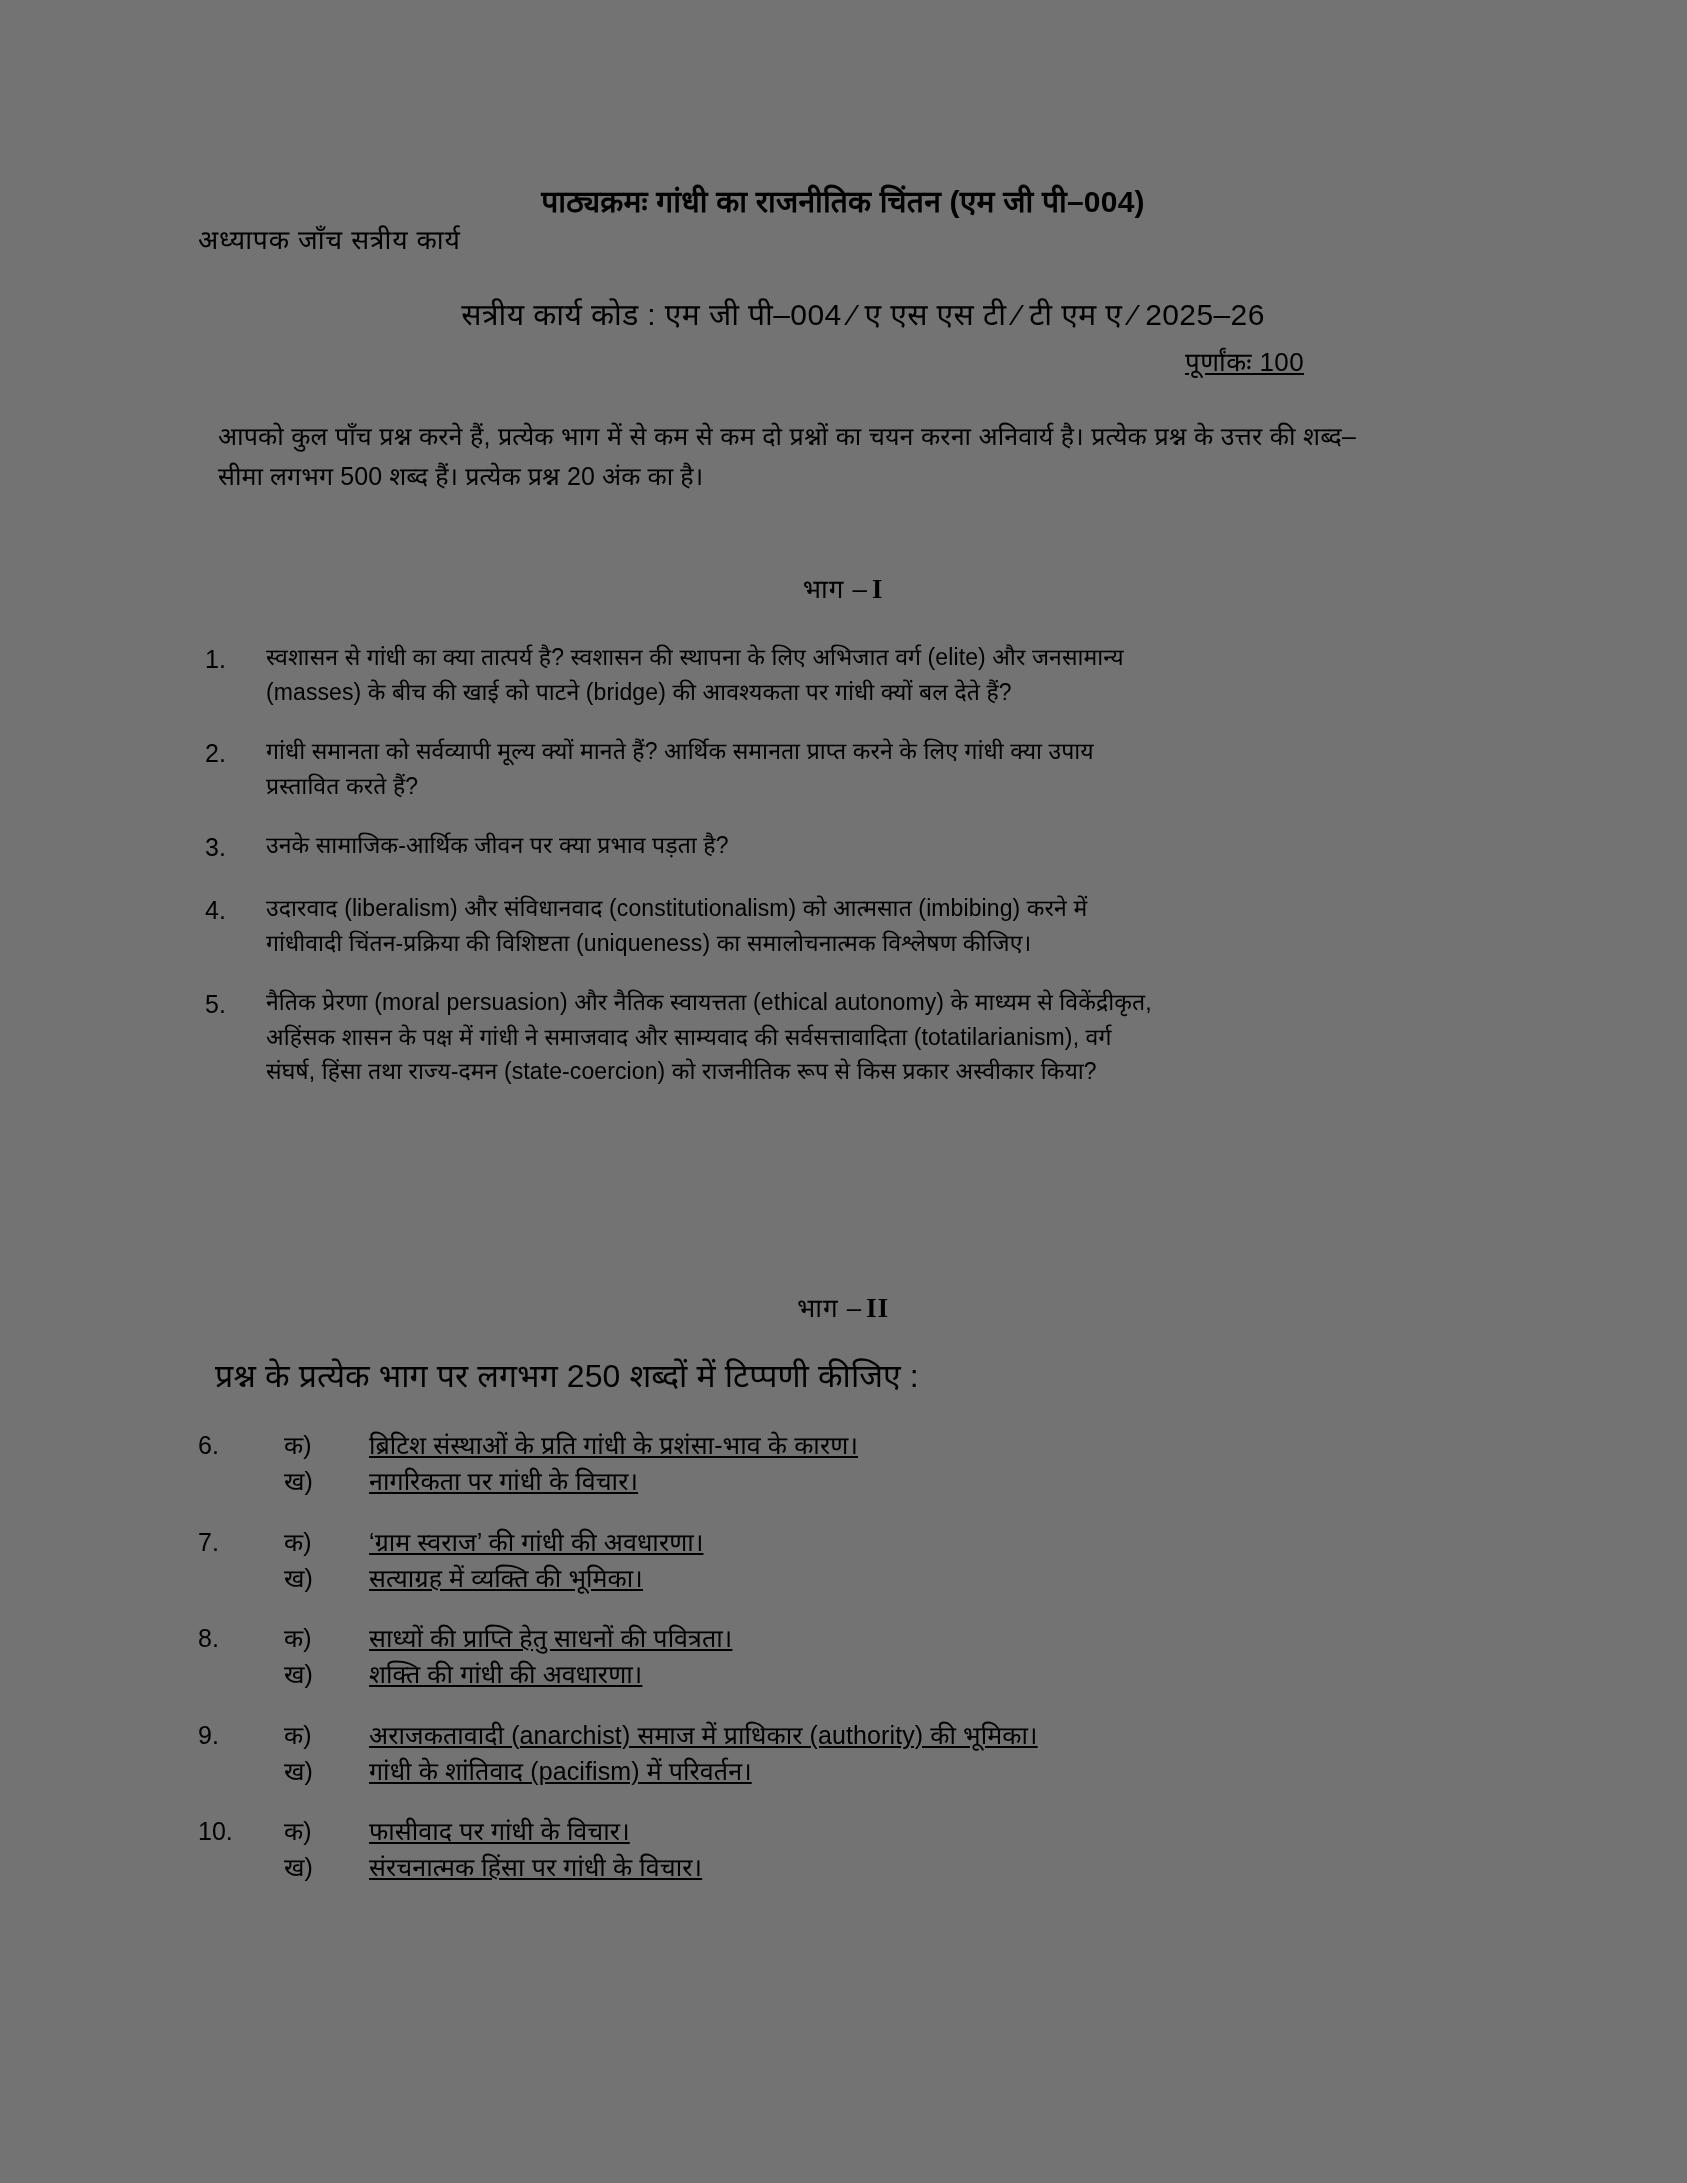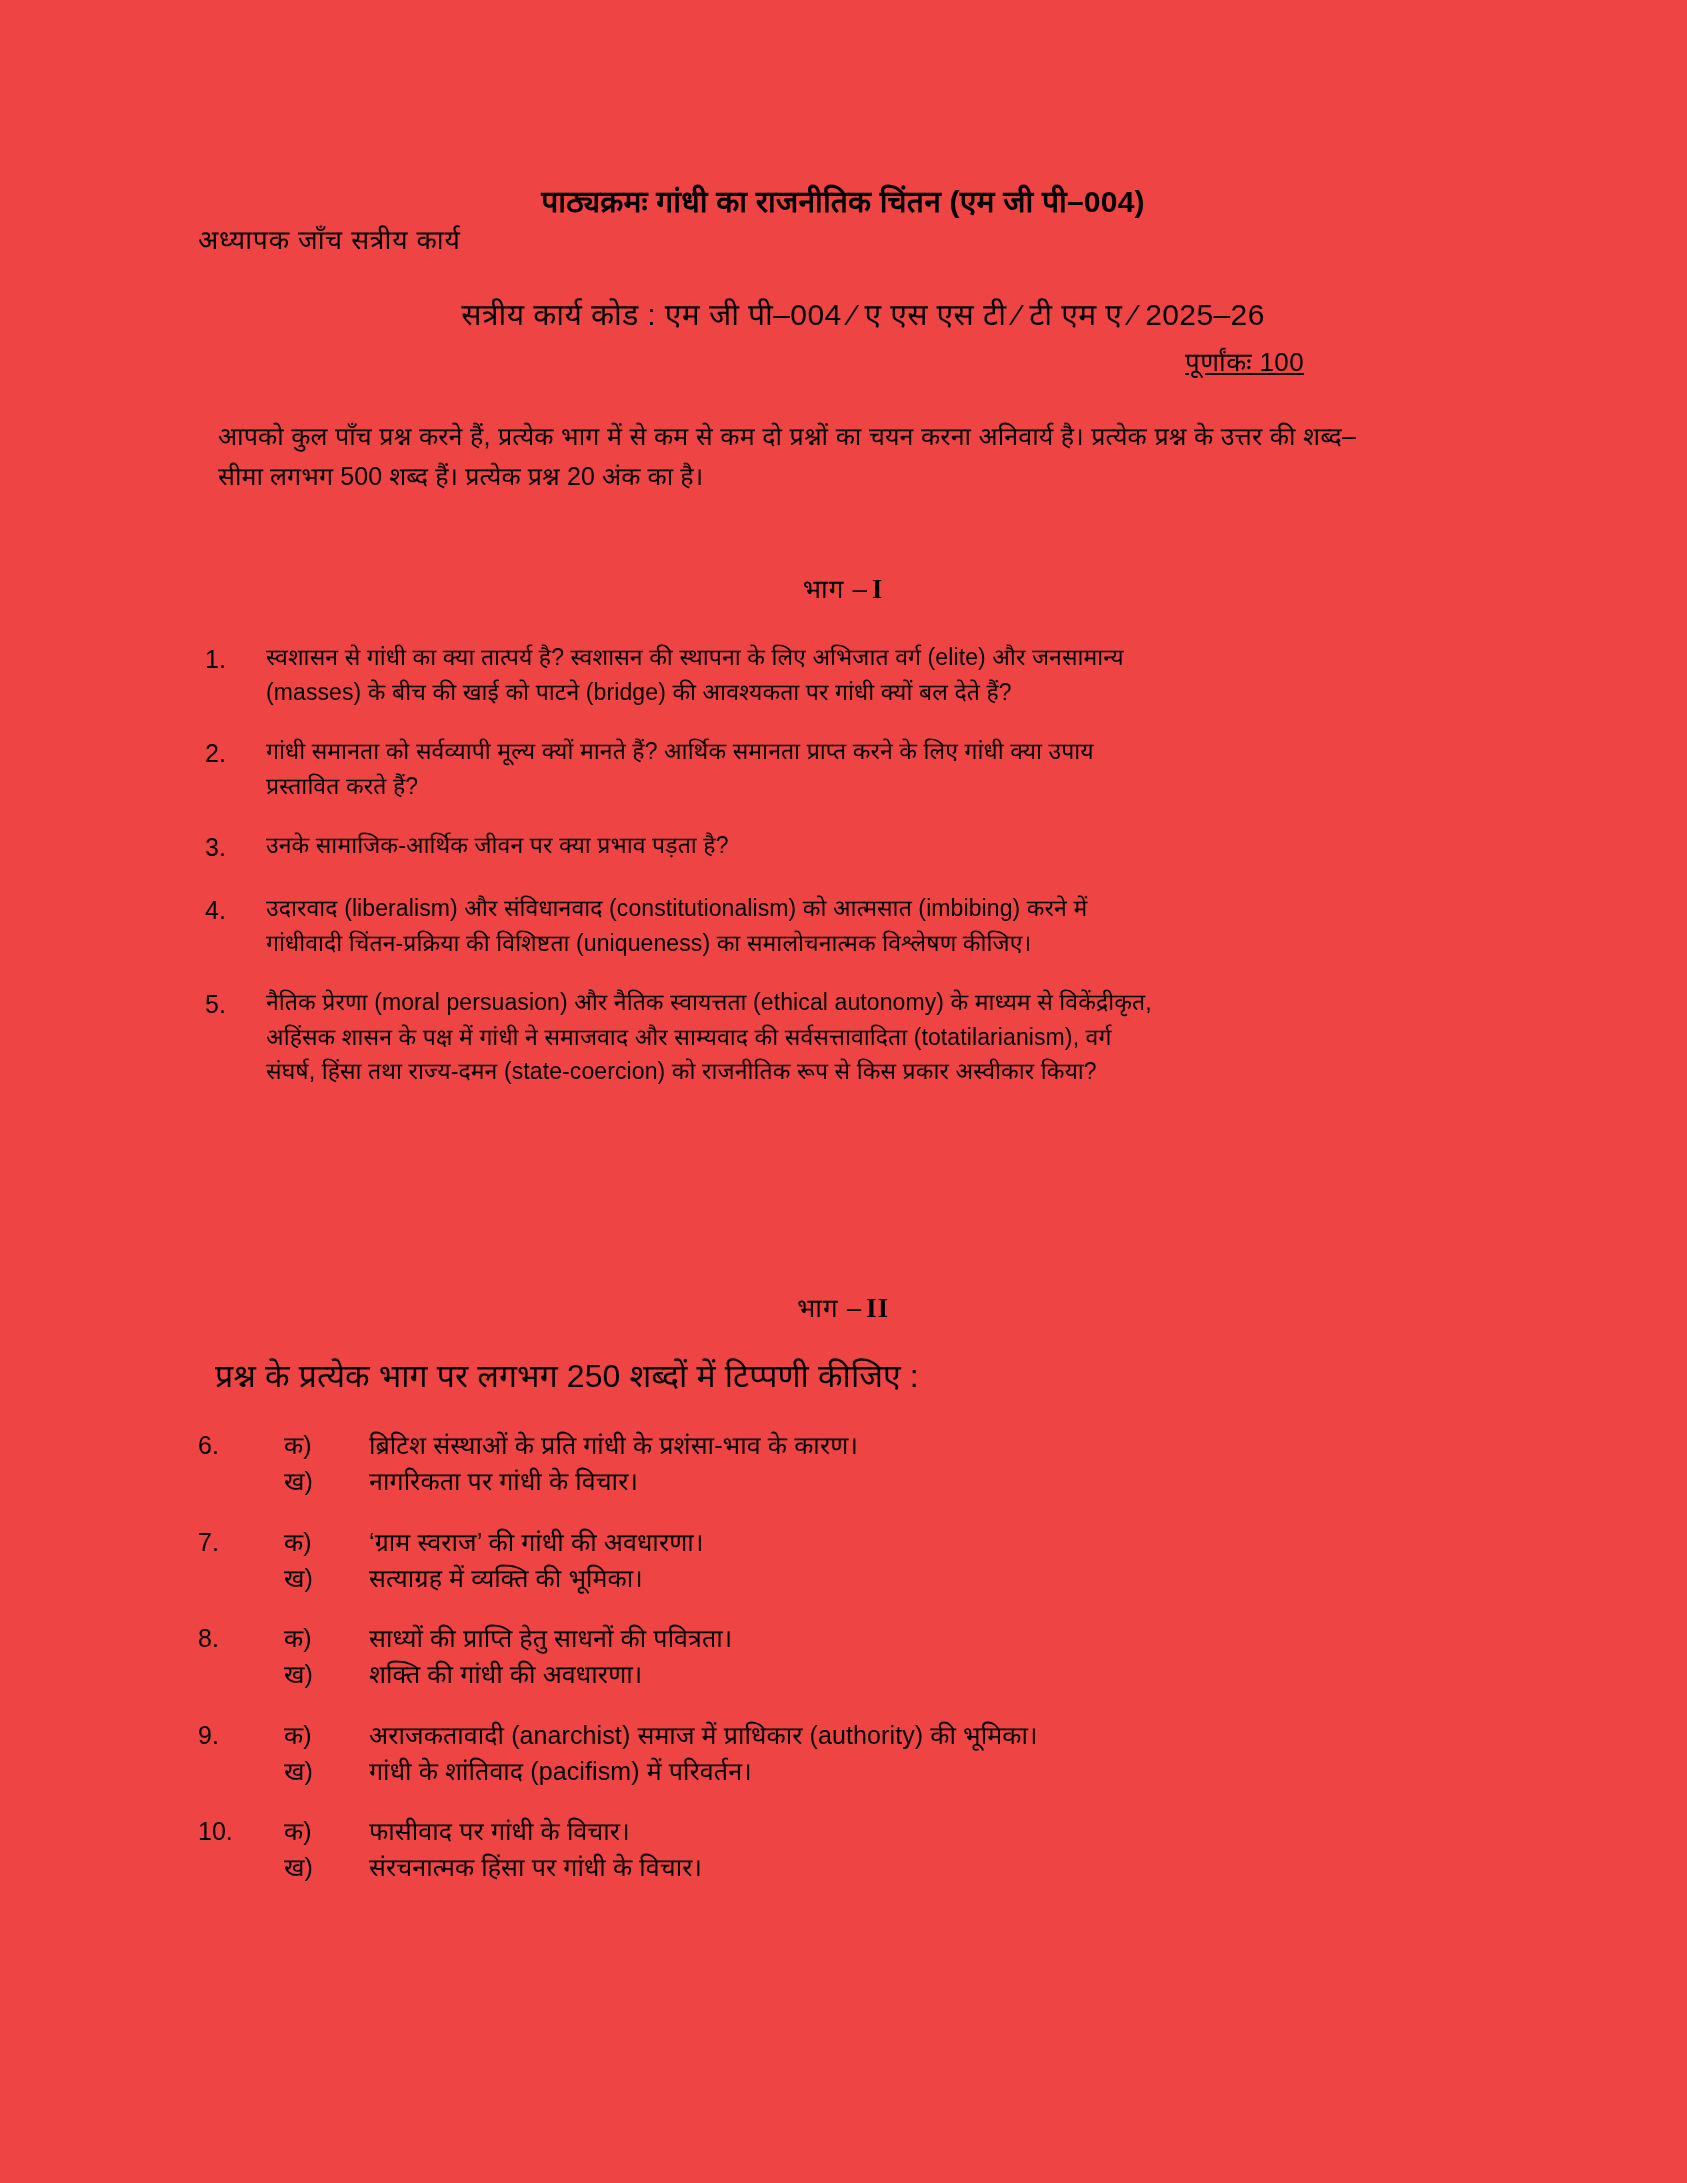--- a/index.html
+++ b/index.html
@@ -8,21 +8,21 @@
     padding: 0;
     background: #ffffff;
   }
   body {
     font-family: "Liberation Sans", "DejaVu Sans", sans-serif;
     color: #000000;
   }
   .page {
     width: 1687px;
     height: 2183px;
-    background: #ef4444;
+    background: #737373;
     position: relative;
     box-sizing: border-box;
     padding: 0;
     overflow: hidden;
   }
   .inner {
     position: absolute;
     left: 0;
     top: 0;
     width: 1687px;
@@ -156,20 +156,21 @@
   .q2-lbl {
     width: 85px;
     flex: 0 0 85px;
     font-size: 25px;
   }
   .q2-txt {
     flex: 1 1 auto;
     font-size: 25px;
     white-space: nowrap;
     letter-spacing: 0.1px;
+    text-decoration: underline;
   }
 </style>
 </head>
 <body>
 
 <div class="page">
   <div class="inner">
 
     <div class="hdr">
       <div class="course-title">पाठ्यक्रमः गांधी का राजनीतिक चिंतन (एम जी पी–004)</div>

